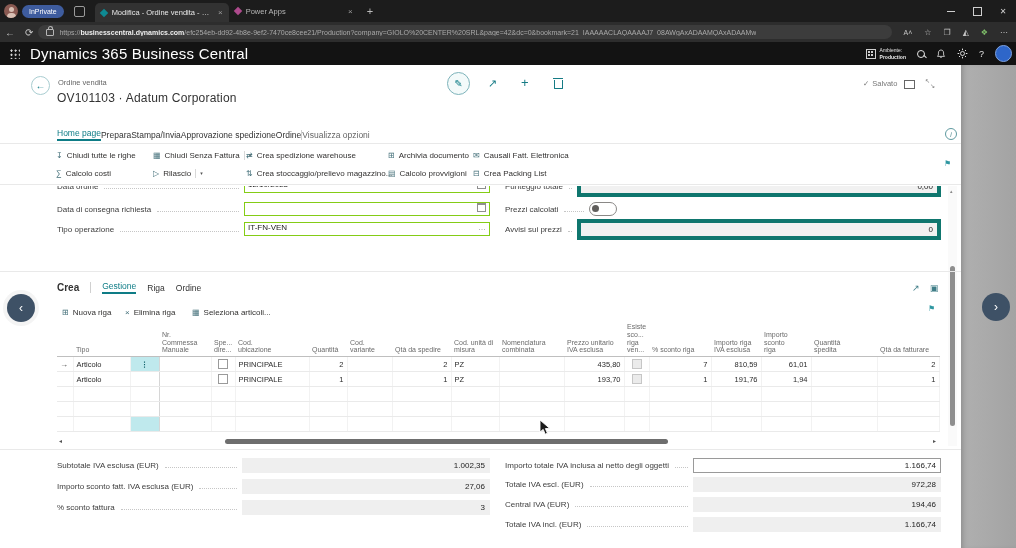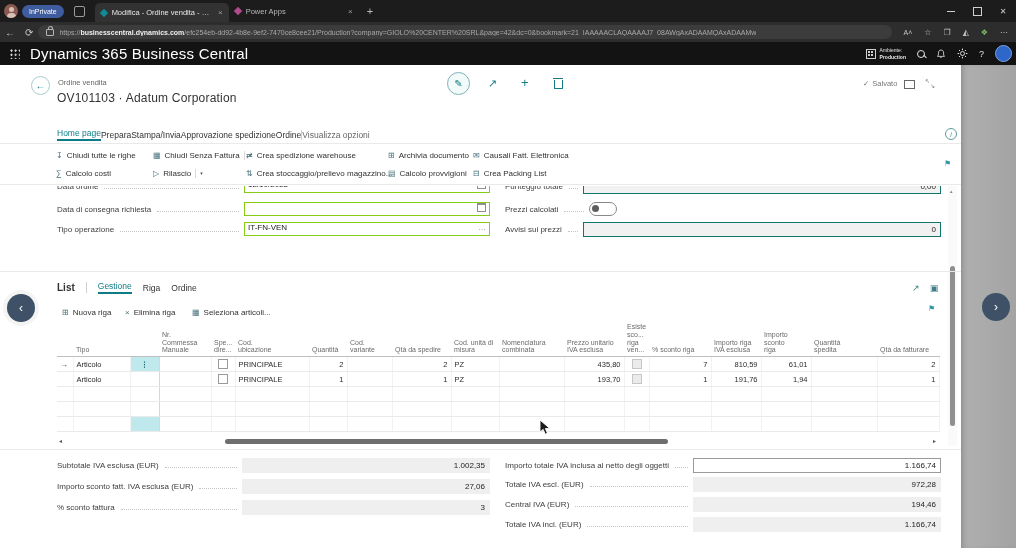--- a/index.html
+++ b/index.html
@@ -87,21 +87,21 @@
   .act .dd{font-size:5px;color:#555}
   .sparkle{position:absolute;color:#2f97a1;font-size:8px}
   
   .formwrap{position:absolute;left:0;top:186px;width:962px;height:77px;overflow:hidden}
   .frow{position:absolute;display:flex;align-items:center;height:14px;font-size:8px;color:#3d3d3d}
   .frow .lbl{flex:none}
   .leader{flex:1;border-bottom:1px dotted #c6c6c6;margin:0 5px 3px 6px;height:7px}
   .boxe{background:#fff;border:1px solid #84cc16;height:12px;display:flex;align-items:flex-start;
         padding:0 3px;font-size:8px;color:#222;flex:none}
   .boxr{background:#f1f1f1;height:13px;display:flex;align-items:center;justify-content:flex-end;
-        padding:0 4px;font-size:8px;color:#222;flex:none;border:1px solid #0f766e}
+        padding:0 4px;font-size:8px;color:#222;flex:none;border:4px solid #0f766e}
   .boxe .val{flex:1}
   .calic{width:7px;height:6px;border:1px solid #8f8f8f;border-top:2px solid #8f8f8f;flex:none}
   .fieldchev{color:#777;font-size:7px;flex:none}
   .ell{color:#888;font-size:8px;flex:none}
   .toggle{width:26px;height:12px;border:1px solid #8a8886;border-radius:7px;background:#fff;position:relative;flex:none}
   .toggle::before{content:"";position:absolute;left:2px;top:2px;width:7px;height:7px;border-radius:50%;background:#605e5c}
   
   .linescap{position:absolute;left:57px;top:281px;display:flex;align-items:center;gap:11px}
   .linestitle{font-size:10px;color:#333;font-weight:bold}
   .linestab{font-size:8.5px;color:#333}
@@ -353,21 +353,21 @@
   </div>
 </div>
 
 <div class="vtrack"></div>
 <span class="varrow">▴</span>
 <div class="vthumb"></div>
 
 <div class="hline" style="top:271px"></div>
 
 <div class="linescap">
-  <span class="linestitle">List</span>
+  <span class="linestitle">Crea</span>
   <span class="capsep"></span>
   <span class="linestab active">Gestione</span>
   <span class="linestab">Riga</span>
   <span class="linestab">Ordine</span>
 </div>
 <span class="capicons" style="left:912px">↗</span>
 <span class="capicons" style="left:930px">▣</span>
 
 <div class="act" style="left:62px;top:304px">
   <span class="ic">⊞</span>

